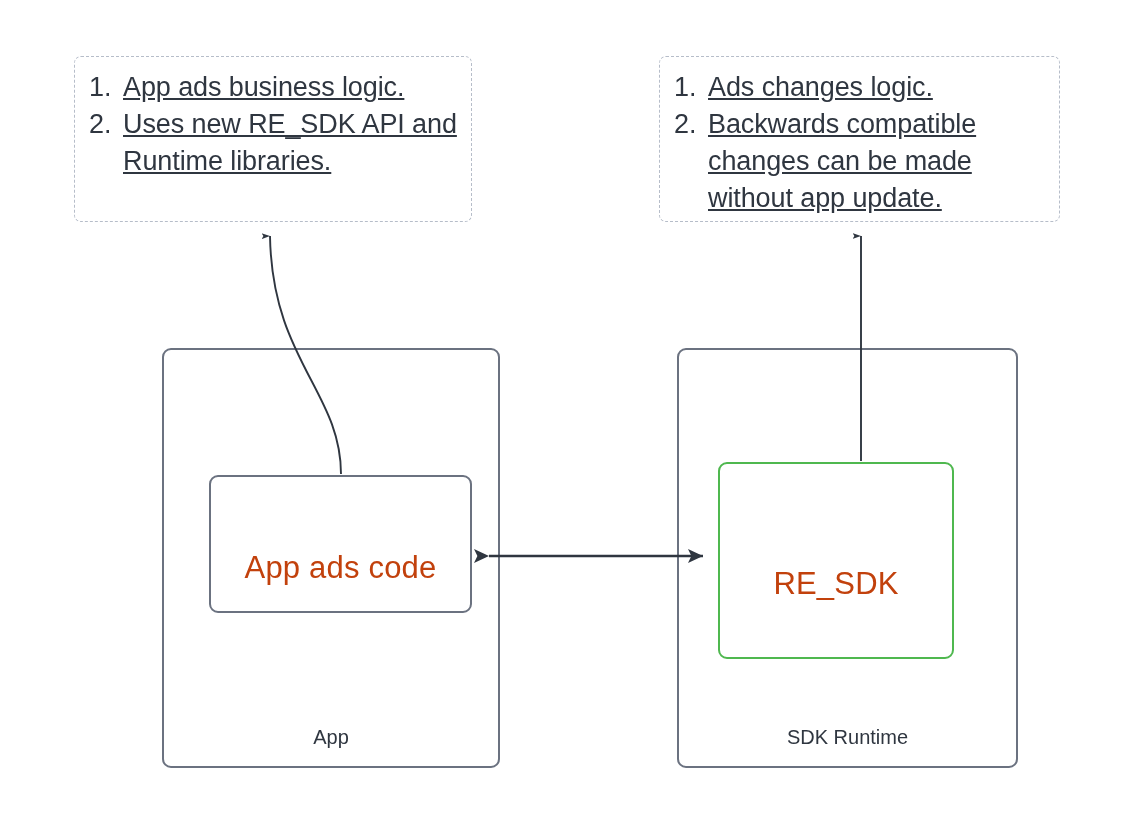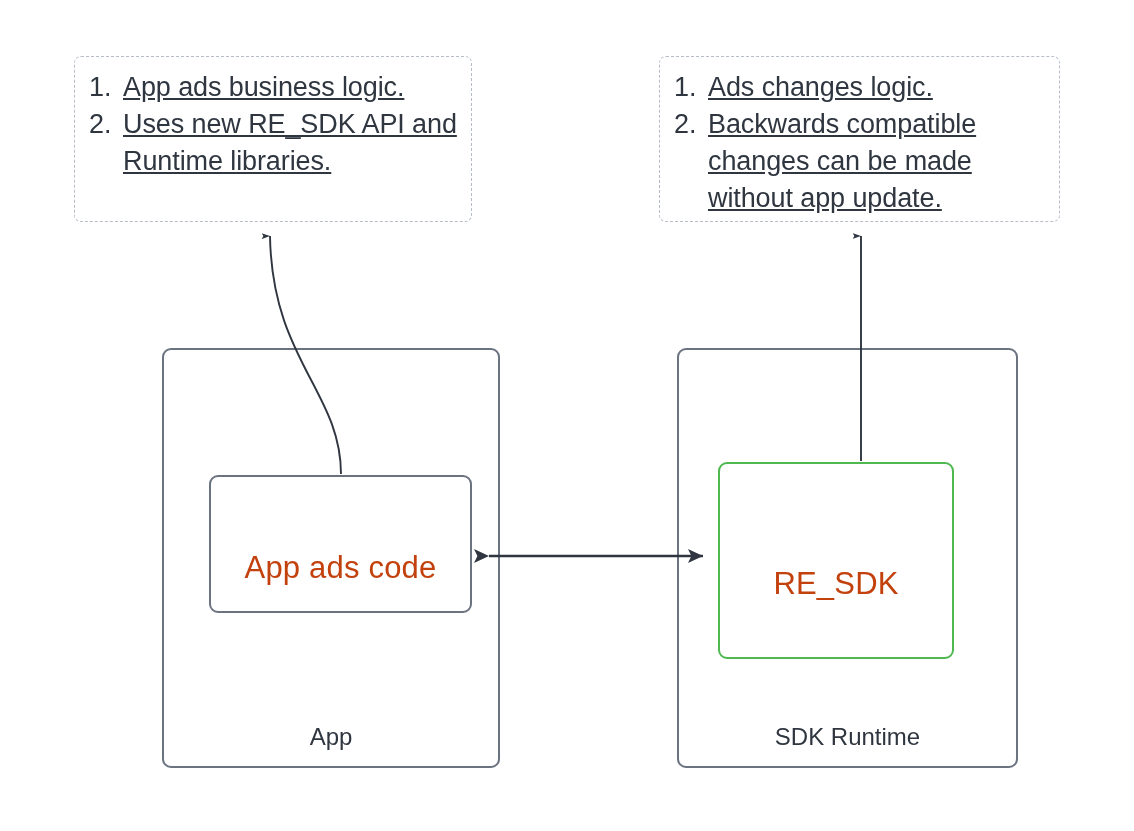--- a/index.html
+++ b/index.html
@@ -87,21 +87,21 @@
     top: 348px;
     width: 341px;
     height: 420px;
   }
   .outer-label {
     position: absolute;
     left: 0;
     right: 0;
     bottom: 10px;
     text-align: center;
-    font-size: 24px;
+    font-size: 20px;
     line-height: 38px;
     color: #2f3640;
   }
 
   
   .inner-box {
     position: absolute;
     box-sizing: border-box;
     border-radius: 9px;
     background: #ffffff;

